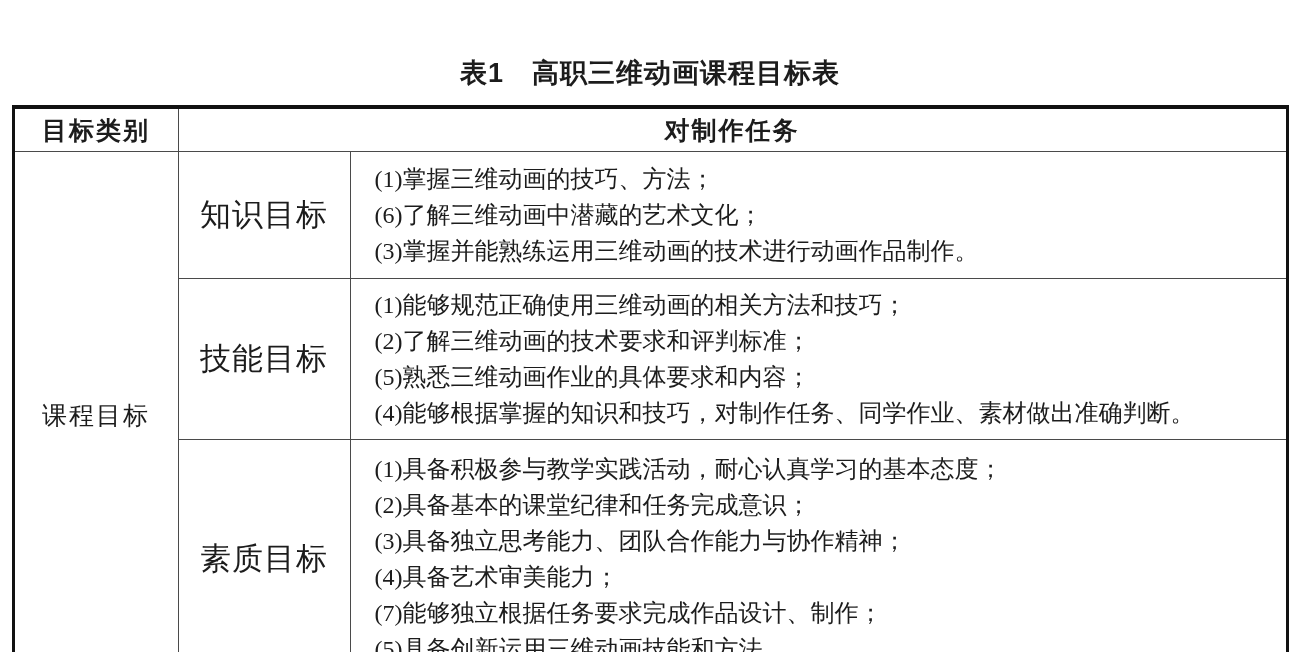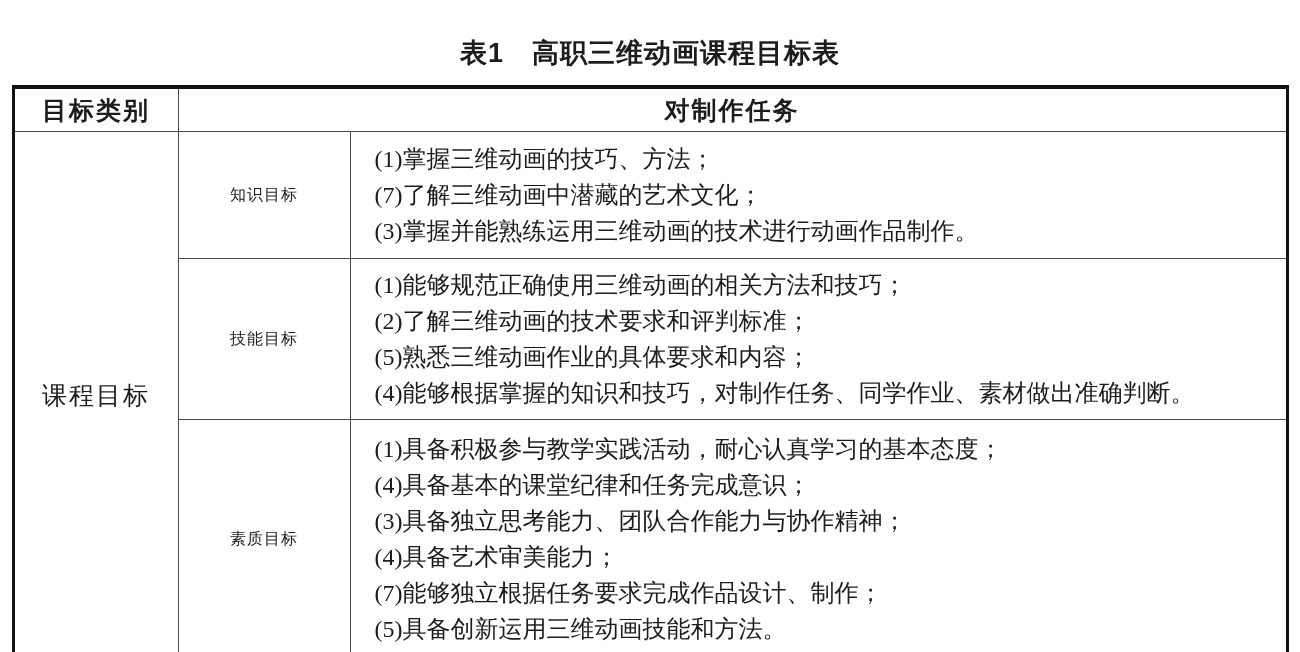--- a/index.html
+++ b/index.html
@@ -11,21 +11,21 @@
     overflow: hidden;
     color: #1c1c1c;
     font-family: "Liberation Serif", serif;
   }
   .page {
     width: 1300px;
     height: 652px;
     position: relative;
   }
   .caption {
-    margin-top: 36px;
+    margin-top: 56px;
     text-align: center;
     font-family: "Liberation Sans", sans-serif;
     font-weight: bold;
     font-size: 27px;
     letter-spacing: 1px;
     line-height: 34px;
   }
   table.goal-table {
     border-collapse: collapse;
     table-layout: fixed;
@@ -54,21 +54,21 @@
   }
   .category-cell {
     text-align: center;
     vertical-align: middle;
     font-size: 25px;
     letter-spacing: 2px;
   }
   .label-cell {
     text-align: center;
     vertical-align: middle;
-    font-size: 16px;
+    font-size: 31px;
     letter-spacing: 1px;
     font-family: Liberation Serif, serif;
   }
   .detail-cell {
     vertical-align: middle;
     padding: 6px 10px 6px 24px;
     font-size: 24px;
   }
   .detail-line {
     line-height: 36px;
@@ -96,40 +96,40 @@
         <tr>
       <td class="head-cell">目标类别</td>
       <td class="head-cell" colspan="2">对制作任务</td>
     </tr>
 
     <tr class="row-knowledge">
       <td class="category-cell" rowspan="3">课程目标</td>
       <td class="label-cell">知识目标</td>
       <td class="detail-cell">
         <div class="detail-line">(1)掌握三维动画的技巧、方法；</div>
-        <div class="detail-line">(7)了解三维动画中潜藏的艺术文化；</div>
+        <div class="detail-line">(6)了解三维动画中潜藏的艺术文化；</div>
         <div class="detail-line">(3)掌握并能熟练运用三维动画的技术进行动画作品制作。</div>
       </td>
     </tr>
 
     <tr class="row-skill">
       <td class="label-cell">技能目标</td>
       <td class="detail-cell">
         <div class="detail-line">(1)能够规范正确使用三维动画的相关方法和技巧；</div>
         <div class="detail-line">(2)了解三维动画的技术要求和评判标准；</div>
         <div class="detail-line">(5)熟悉三维动画作业的具体要求和内容；</div>
         <div class="detail-line">(4)能够根据掌握的知识和技巧，对制作任务、同学作业、素材做出准确判断。</div>
       </td>
     </tr>
 
     <tr class="row-quality">
       <td class="label-cell">素质目标</td>
       <td class="detail-cell">
         <div class="detail-line">(1)具备积极参与教学实践活动，耐心认真学习的基本态度；</div>
-        <div class="detail-line">(4)具备基本的课堂纪律和任务完成意识；</div>
+        <div class="detail-line">(2)具备基本的课堂纪律和任务完成意识；</div>
         <div class="detail-line">(3)具备独立思考能力、团队合作能力与协作精神；</div>
         <div class="detail-line">(4)具备艺术审美能力；</div>
         <div class="detail-line">(7)能够独立根据任务要求完成作品设计、制作；</div>
         <div class="detail-line">(5)具备创新运用三维动画技能和方法。</div>
       </td>
     </tr>
   </tbody>
     </table>
 
 </div>

